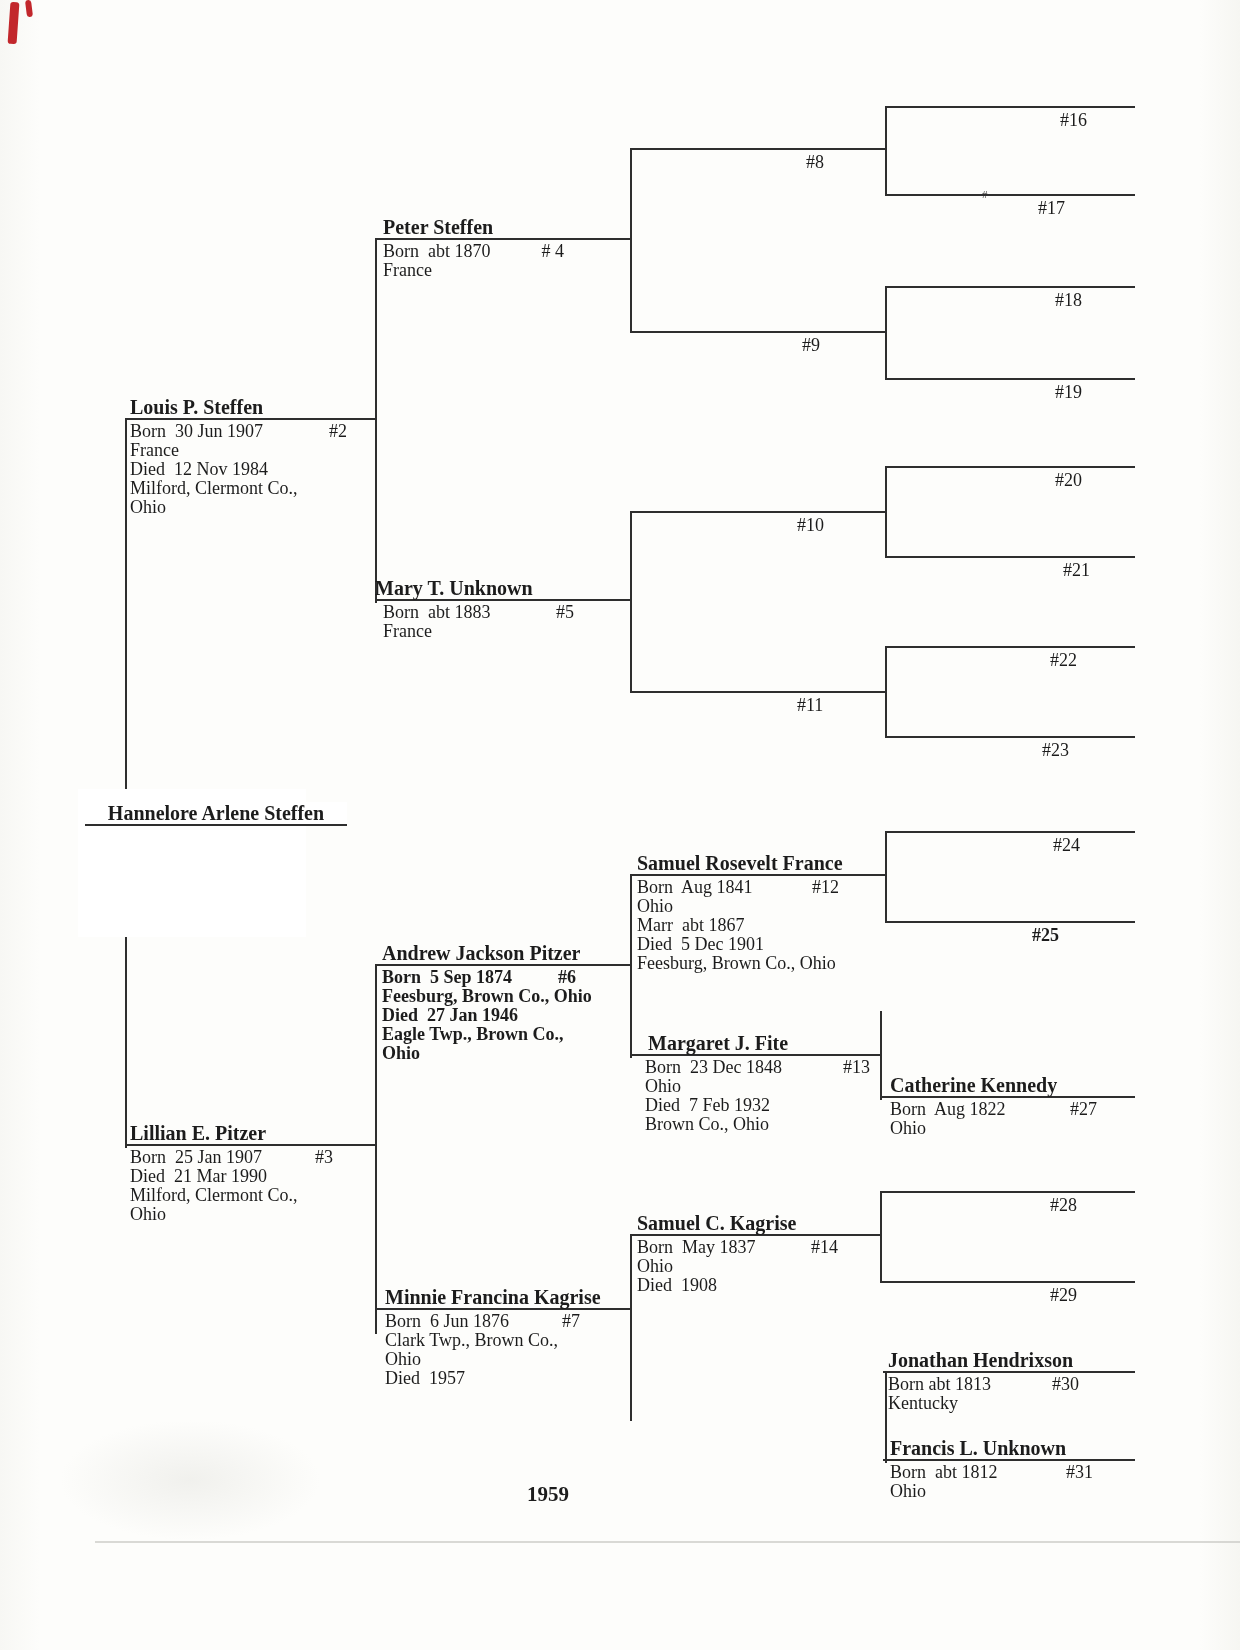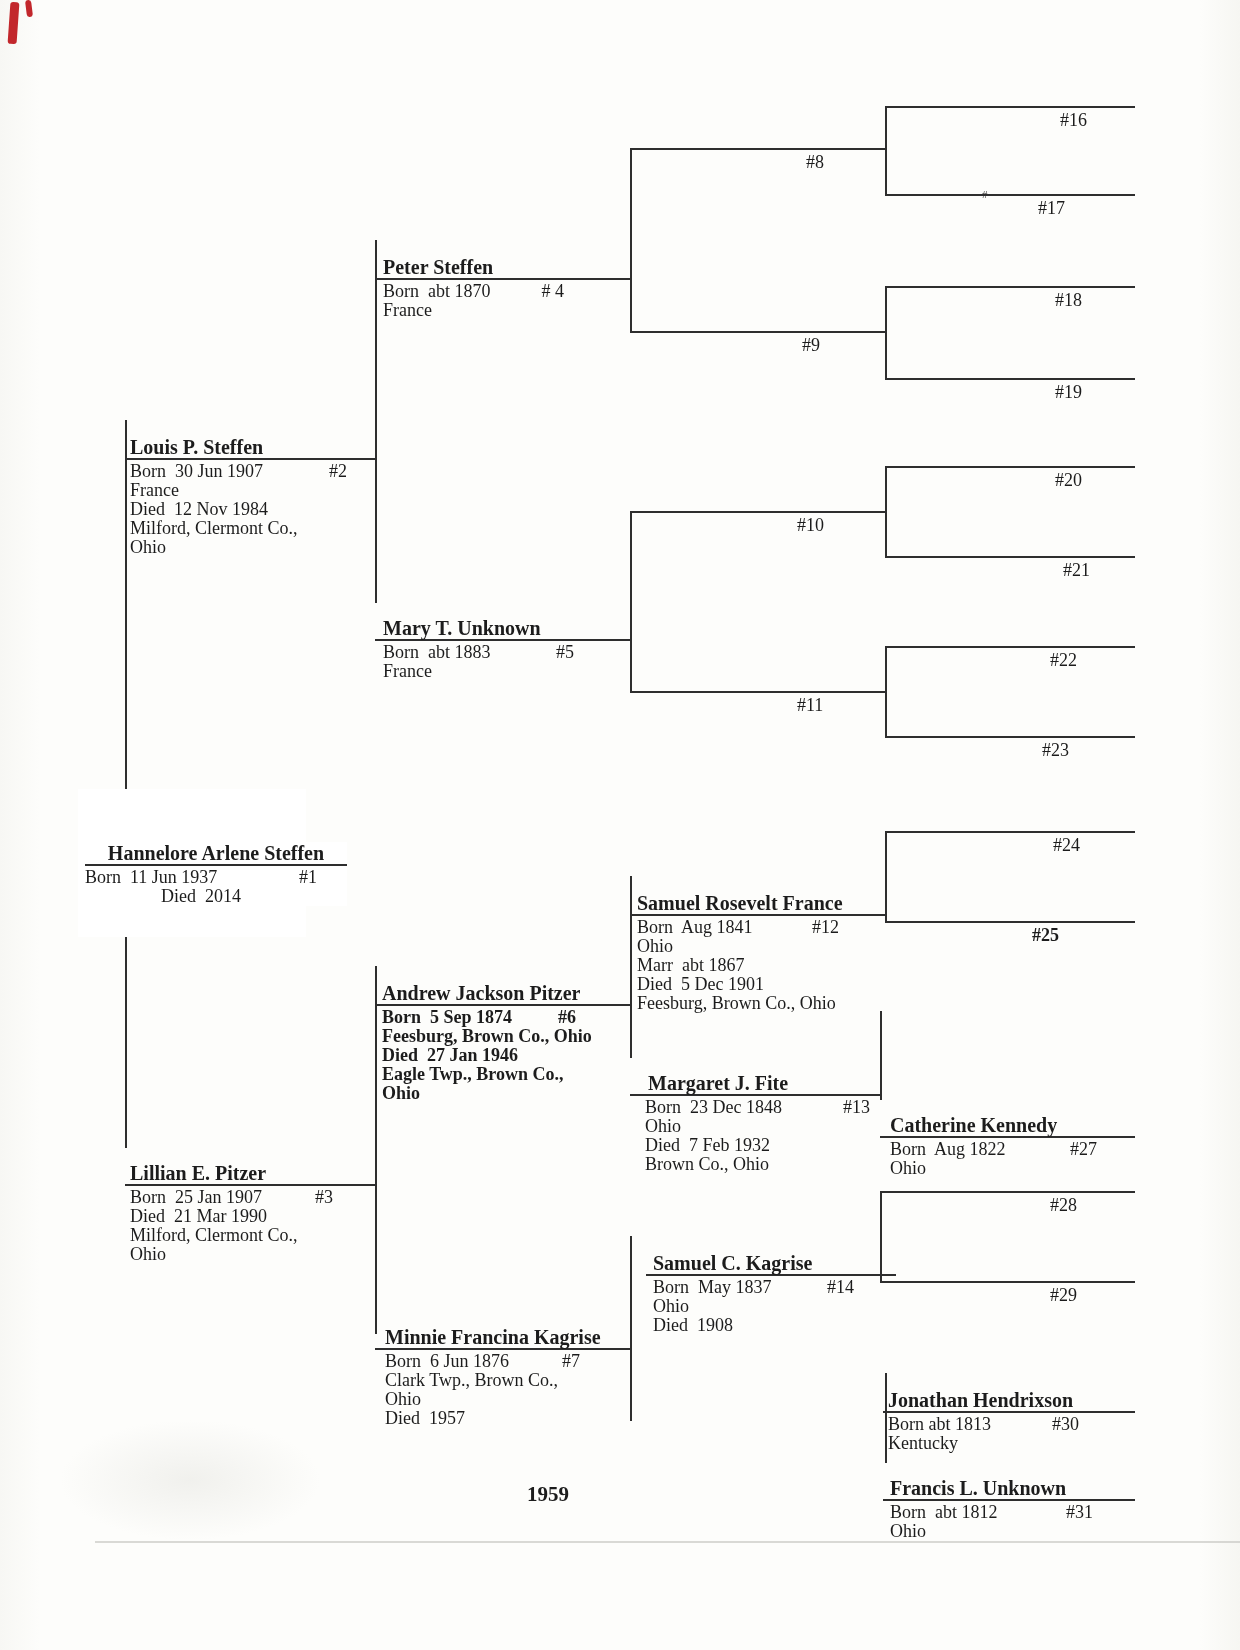--- a/index.html
+++ b/index.html
@@ -7,21 +7,21 @@
     width:1240px;height:1650px;
     background:#fcfcfa;
     font-family:"Liberation Serif", serif;
     color:#1c1c1c;
     overflow:hidden;
   }
   .sheet{position:relative;width:1240px;height:1650px;
     background:linear-gradient(90deg,#f7f7f4 0px,#fdfdfb 40px,#fdfdfb 1200px,#f6f6f2 1240px);}
   .hline{position:absolute;height:2px;background:#2e2e2e;}
   .vline{position:absolute;width:2px;background:#2e2e2e;}
-  .person{position:absolute;margin-top:40px;}
+  .person{position:absolute;}
   .pname{font-weight:bold;font-size:20px;line-height:22px;min-height:22px;white-space:pre;}
   .rule{height:0;border-bottom:2px solid #2e2e2e;}
   .details{display:block;font-size:18px;line-height:19px;padding-top:2px;}
   .drow{display:flex;justify-content:space-between;}
   .dtext,.ref,.blank-ref{white-space:pre;}
   .blank-ref{position:absolute;font-size:18px;line-height:19px;}
   .bold{font-weight:bold;}
   .white-patch{position:absolute;background:#ffffff;}
   .redmark{position:absolute;background:#c2272c;border-radius:3px;}
   .page-num{position:absolute;font-weight:bold;font-size:21px;}
@@ -88,27 +88,20 @@
   <span class="blank-ref" style="left:1053px;top:836px;">#24</span>
   <span class="blank-ref bold" style="left:1032px;top:926px;">#25</span>
   <span class="blank-ref" style="left:1050px;top:1196px;">#28</span>
   <span class="blank-ref" style="left:1050px;top:1286px;">#29</span>
 
   <div class="white-patch" style="left:78px;top:789px;width:228px;height:148px;"></div>
 
   <div class="person" style="left:85px;top:802px;width:262px;background:#ffffff;text-align:center;">
     <div class="pname">Hannelore Arlene Steffen</div>
     <div class="rule"></div>
-    <div class="details" style="padding-right:30px;">
-      <div class="drow">
-          <span class="dtext">Born  11 Jun 1937</span>
-          <span class="ref">#1</span>
-        </div>
-      <div class="dtext">Died  2014</div>
-    </div>
   </div>
 
   <div class="person" style="left:125px;top:396px;width:250px;">
     <div class="pname" style="padding-left:5px;">Louis P. Steffen</div>
     <div class="rule"></div>
     <div class="details" style="padding-left:5px;padding-right:28px;">
       <div class="drow">
           <span class="dtext">Born  30 Jun 1907</span>
           <span class="ref">#2</span>
         </div>
@@ -139,21 +132,21 @@
     <div class="details" style="padding-left:8px;padding-right:66px;">
       <div class="drow">
           <span class="dtext">Born  abt 1870</span>
           <span class="ref"># 4</span>
         </div>
       <div class="dtext">France</div>
     </div>
   </div>
 
   <div class="person" style="left:375px;top:577px;width:255px;">
-    <div class="pname" style="padding-left:8px;">Mary T. Unknown</div>
+    <div class="pname" style="">Mary T. Unknown</div>
     <div class="rule"></div>
     <div class="details" style="padding-left:8px;padding-right:56px;">
       <div class="drow">
           <span class="dtext">Born  abt 1883</span>
           <span class="ref">#5</span>
         </div>
       <div class="dtext">France</div>
     </div>
   </div>
 
@@ -208,21 +201,21 @@
       <div class="drow">
           <span class="dtext">Born  23 Dec 1848</span>
           <span class="ref">#13</span>
         </div>
       <div class="dtext">Ohio</div>
       <div class="dtext">Died  7 Feb 1932</div>
       <div class="dtext">Brown Co., Ohio</div>
     </div>
   </div>
 
-  <div class="person" style="left:630px;top:1212px;width:250px;padding-left:16px;">
+  <div class="person" style="left:630px;top:1212px;width:250px;">
     <div class="pname" style="padding-left:7px;">Samuel C. Kagrise</div>
     <div class="rule"></div>
     <div class="details" style="padding-left:7px;padding-right:42px;">
       <div class="drow">
           <span class="dtext">Born  May 1837</span>
           <span class="ref">#14</span>
         </div>
       <div class="dtext">Ohio</div>
       <div class="dtext">Died  1908</div>
     </div>

